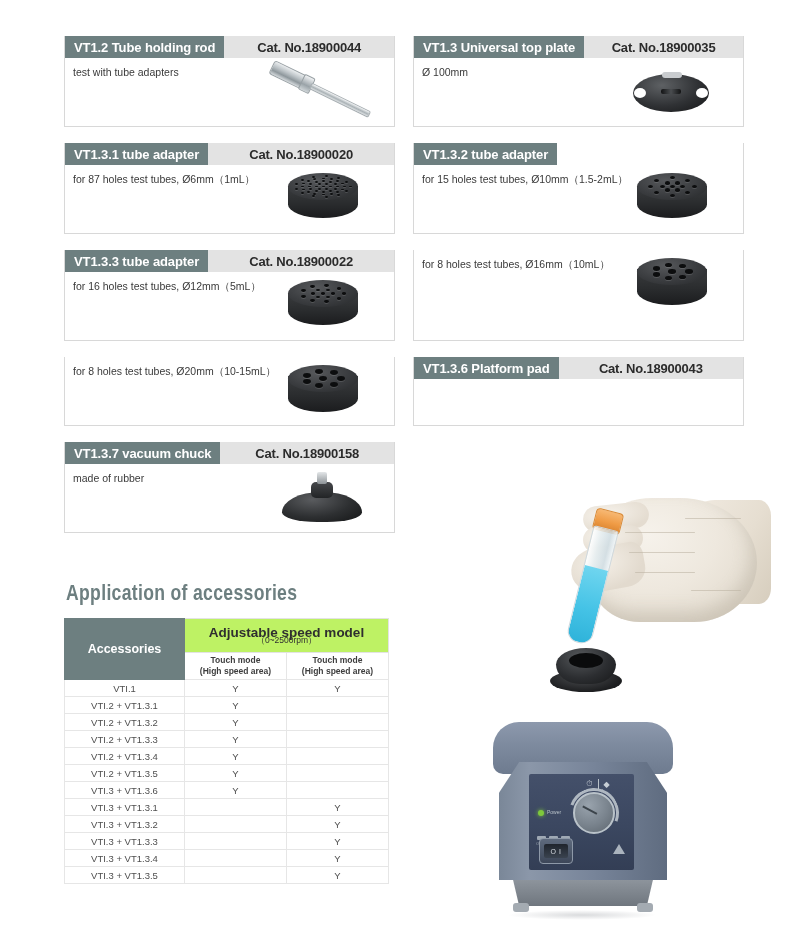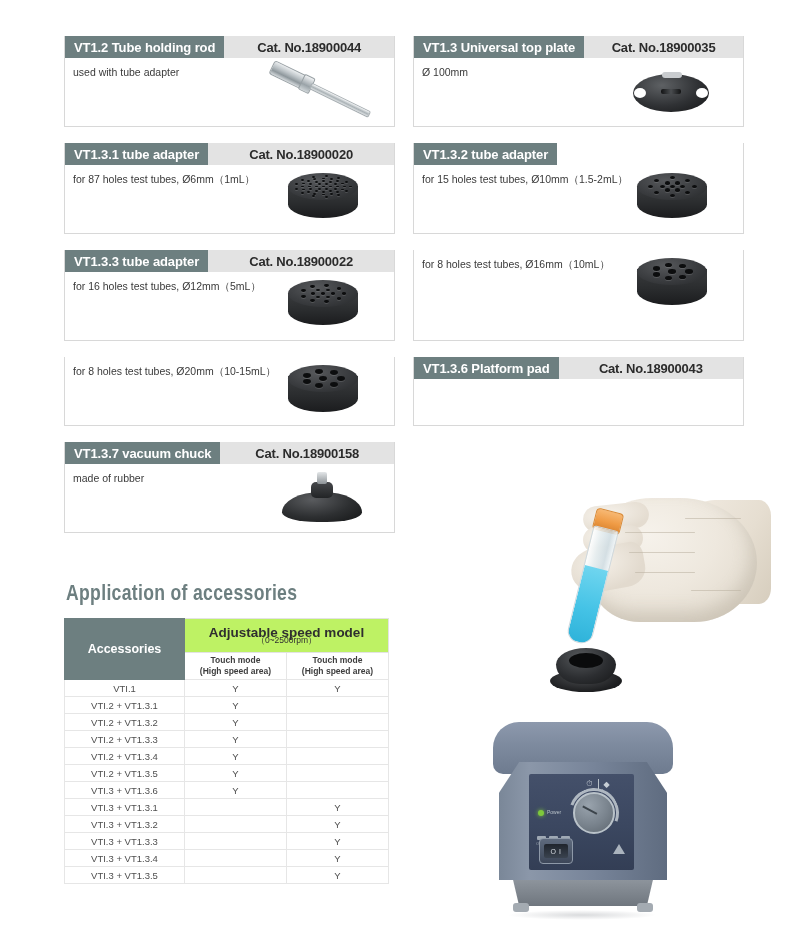--- a/index.html
+++ b/index.html
@@ -589,21 +589,21 @@
 <div class="cards">
 
   <div class="card-row">
 
     <div class="card">
       <div class="card-head">
         <div class="card-title">VT1.2 Tube holding rod</div>
         <div class="card-cat">Cat. No.18900044</div>
       </div>
       <div class="card-body">
-        <div class="card-desc">used with tube adapter</div>
+        <div class="card-desc">test with tube adapters</div>
         <div class="card-art">
           <div class="rod">
             <div class="grip"></div>
               <div class="collar"></div>
               <div class="shaft"></div>
           </div>
         </div>
       </div>
     </div>
 

